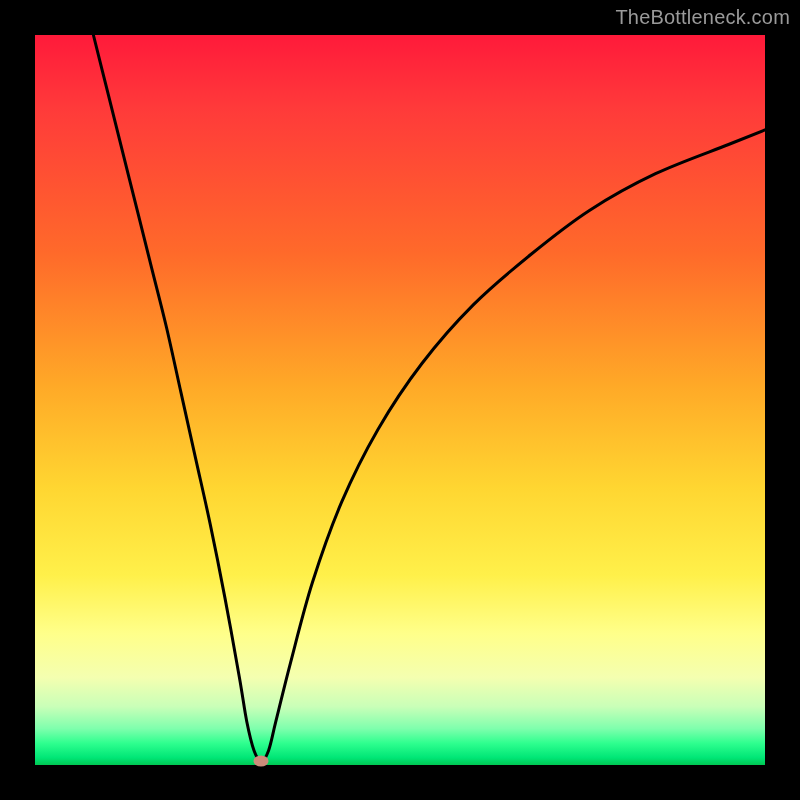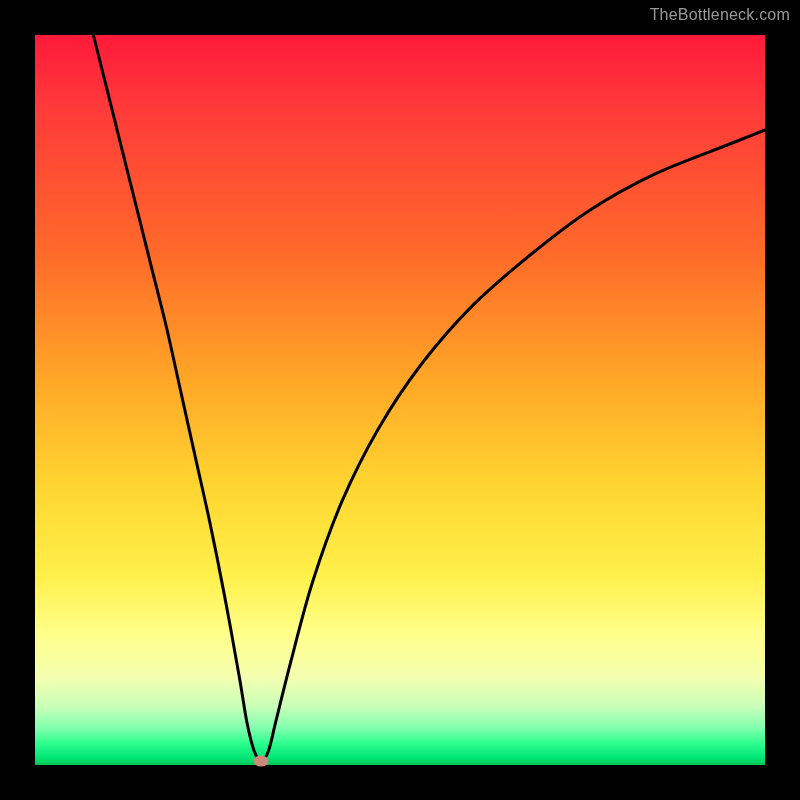--- a/index.html
+++ b/index.html
@@ -40,21 +40,21 @@
       #2fff8f 97%,
       #00e676 99%,
       #00c853 100%
     );
   }
   .watermark {
     position: absolute;
     top: 6px;
     right: 10px;
     color: #9a9a9a;
-    font-size: 16px;
+    font-size: 20px;
     font-weight: 500;
     letter-spacing: 0.2px;
     user-select: none;
   }
   svg.curve {
     position: absolute;
     left: 0;
     top: 0;
     width: 730px;
     height: 730px;

